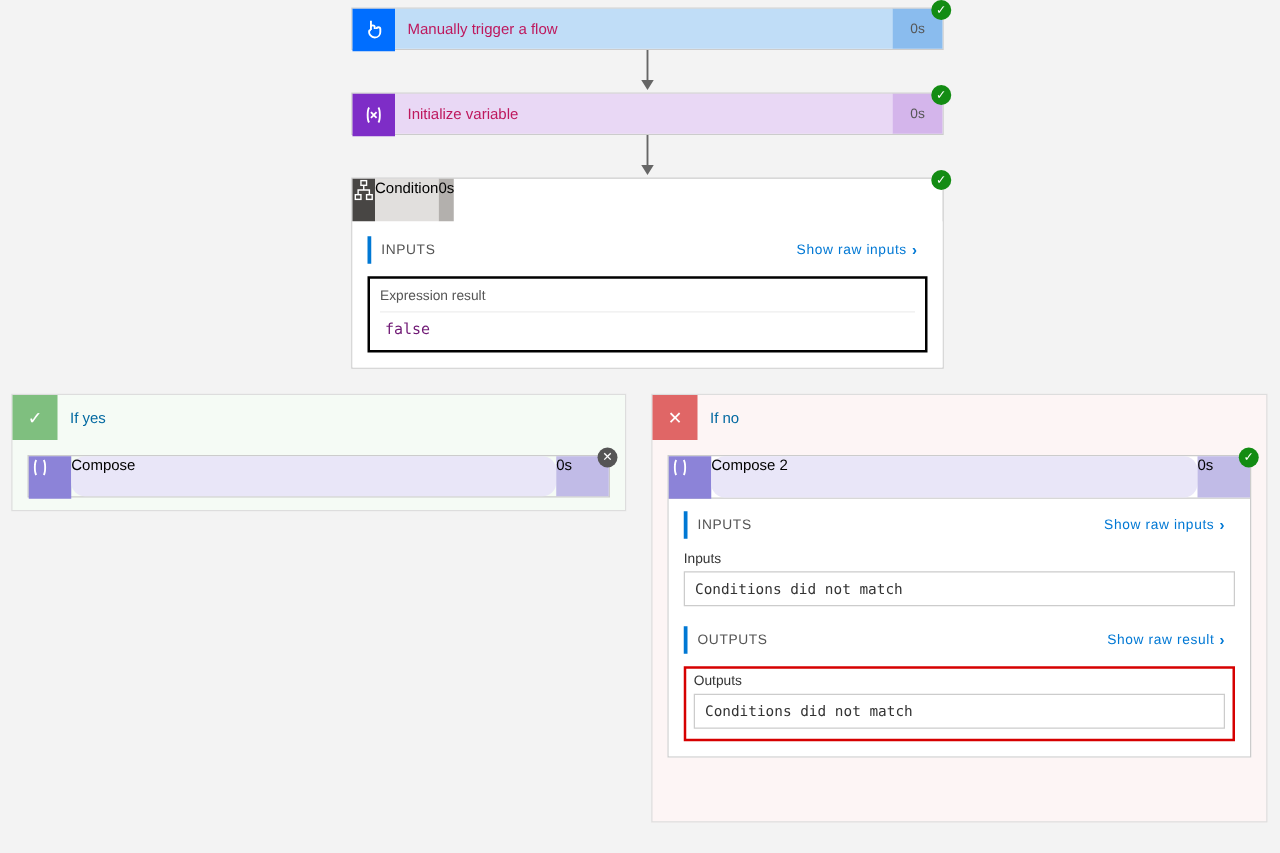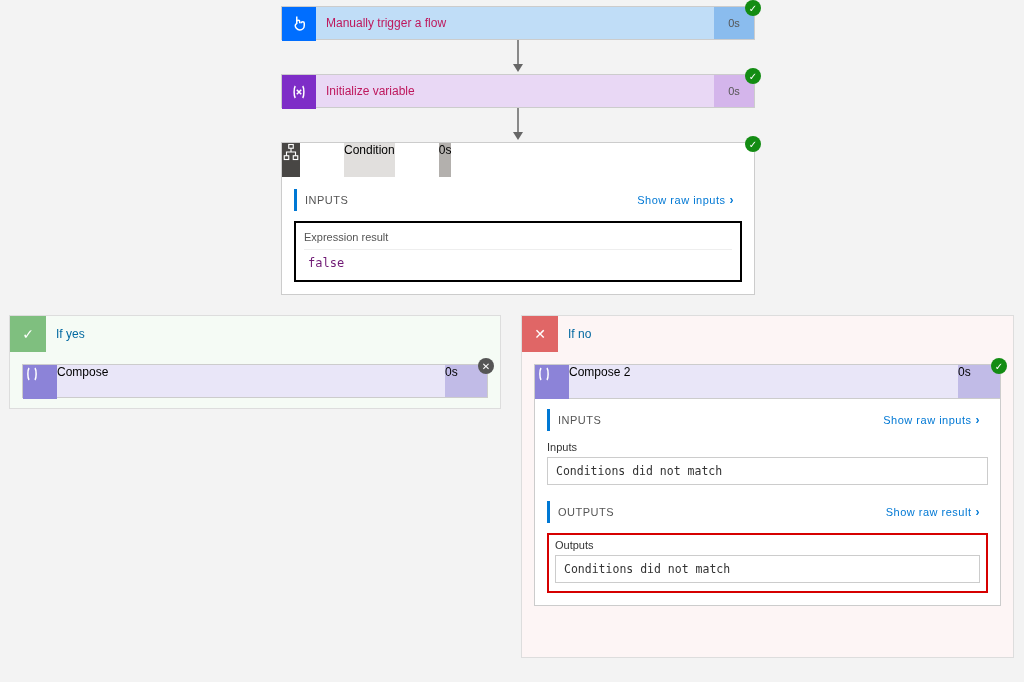--- a/index.html
+++ b/index.html
@@ -25,21 +25,21 @@
 
 .gray-icon { background: #484644; color: #fff; }
 .gray-body { background: #e1dfdd; }
 .gray-dur { background: #b3b0ad; }
 
 .lav-icon { background: #8c83d8; color: #fff; }
 .lav-body { background: #e9e6f8; }
 .lav-dur { background: #c1bbe7; }
 
 .condition-card { position: absolute; background: #fff; border: 1px solid #ccc; padding: 0; }
-.condition-header { display: flex; height: 34px; position: relative; gap: 44px; }
+.condition-header { display: flex; height: 34px; position: relative; }
 
 .card-panel { padding: 12px; background: #fff; }
 .inputs-hdr { display: flex; justify-content: space-between; align-items: center; border-left: 3px solid #0078d4; padding: 4px 8px; margin-bottom: 10px; font-size: 11px; color: #555; letter-spacing: 0.5px; }
 .outputs-hdr { display: flex; justify-content: space-between; align-items: center; border-left: 3px solid #0078d4; padding: 4px 8px; margin-bottom: 10px; font-size: 11px; color: #555; letter-spacing: 0.5px; }
 .show-raw { color: #0078d4; font-size: 11px; display: flex; align-items: center; gap: 4px; cursor: pointer; }
 .chev { font-size: 12px; font-weight: bold; }
 
 .expr-box { border: 2px solid #000000; padding: 6px 8px 10px 8px; }
 .expr-label { font-size: 11px; color: #555; margin-bottom: 6px; padding-top: 2px; }
 .expr-val { font-family: 'Consolas', monospace; font-size: 12px; color: #701a75; padding-left: 4px; border-top: 1px solid #eee; padding-top: 6px; }
@@ -50,21 +50,21 @@
 .branch-header { display: flex; align-items: center; height: 36px; padding: 0 0; }
 .branch-header .bicon { width: 36px; height: 36px; display: flex; align-items: center; justify-content: center; color: #fff; font-size: 14px; }
 .yes .bicon { background: #7fbf7f; }
 .no .bicon { background: #e06666; }
 .branch-header .btitle { padding-left: 10px; font-size: 12px; color: #0369a1; }
 
 .branch-body { padding: 12px 12px 14px 12px; }
 
 .compose-step { position: relative; display: flex; height: 34px; border: 1px solid #ccc; }
 .compose-step .icon-box { width: 34px; height: 34px; }
-.compose-step .title { flex: 1; }
+.compose-step .title { flex: 1; border-radius: 11px; }
 .compose-step .dur { width: 42px; }
 
 .compose-card { border: 1px solid #ccc; background: #fff; position: relative; }
 .compose-card .card-panel { padding: 10px 12px 12px 12px; }
 
 .field-label { font-size: 11px; color: #333; margin-bottom: 4px; }
 .field-box { border: 1px solid #ccc; padding: 6px 8px; font-family: 'Consolas', monospace; font-size: 11.5px; color: #333; background: #fff; }
 .red-outline { border: 2px solid #d60000; padding: 4px 6px 8px 6px; }
 
 .arrow-svg { position: absolute; }

